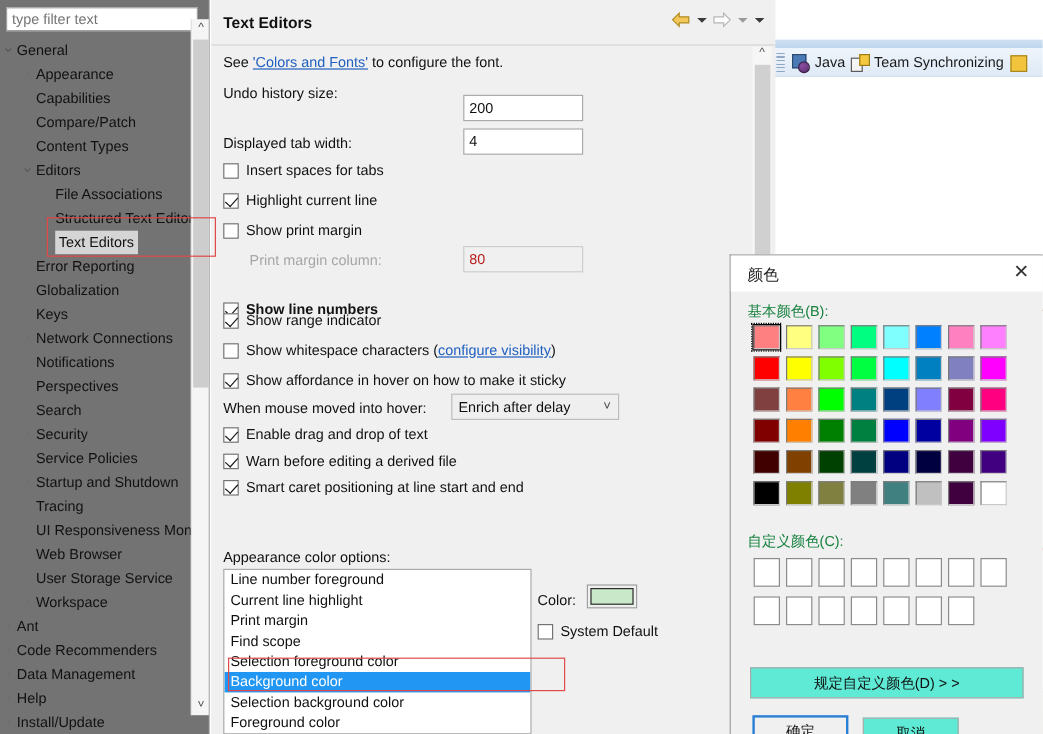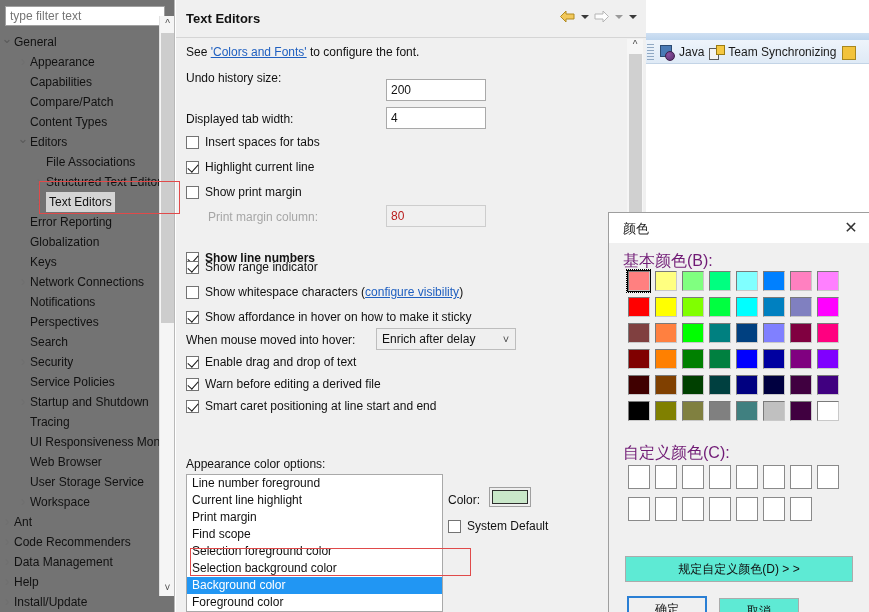--- a/index.html
+++ b/index.html
@@ -133,21 +133,21 @@
 
   
   .cdlg {
     position:absolute; left:608px; top:212px; width:261px; height:400px;
     background:#f0f0f0; border:1px solid #9e9e9e; border-right:none; border-bottom:none;
   }
   .cdlg-title { position:absolute; left:0; top:0; width:260px; height:30px; background:#ffffff; }
   .cdlg-title .t { position:absolute; left:14px; top:7px; font-size:13px; color:#222; }
   .cdlg-close { position:absolute; right:6px; top:4px; width:24px; height:22px; text-align:center;
     line-height:22px; font-size:16px; color:#333; }
-  .grp-lbl { position:absolute; font-size:16px; color:#701a75; }
+  .grp-lbl { position:absolute; font-size:12px; color:#15803d; }
   .sw-grid { position:absolute; display:grid; grid-template-columns:repeat(8,1fr); gap:0px; }
   .sw-cell { width:27px; height:26px; display:flex; align-items:center; justify-content:center; }
   .sw-box { width:22px; height:20px; border:1px solid #7a7a7a; border-right-color:#c9c9c9; border-bottom-color:#c9c9c9; }
   .sw-cell.focus { outline:1px dotted #000; outline-offset:-2px; }
   .sw-cell.focus .sw-box { box-shadow:0 0 0 1px #000; }
   .cust-grid { position:absolute; display:grid; grid-template-columns:repeat(8,1fr); }
   .cust-cell { width:27px; height:32px; display:flex; align-items:center; justify-content:center; }
   .cust-box { width:22px; height:24px; border:1px solid #8a8a8a; background:#fff; }
   .btn {
     position:absolute; background:#5eead4; border:1px solid #ababab;
@@ -428,22 +428,22 @@
           <span>Smart caret positioning at line start and end</span>
         </div>
 
         <div class="lbl" style="left:10px; top:418px;">Appearance color options:</div>
         <div class="listbox" style="left:10px; top:435px; width:257px; height:138px;" id="appearance-list">
             <div class="litem">Line number foreground</div>
             <div class="litem">Current line highlight</div>
             <div class="litem">Print margin</div>
             <div class="litem">Find scope</div>
             <div class="litem">Selection foreground color</div>
+            <div class="litem sel">Background color</div>
             <div class="litem">Selection background color</div>
-            <div class="litem sel">Background color</div>
             <div class="litem">Foreground color</div>
             <div class="litem">Hyperlink</div>
           </div>
 
         <div class="lbl" style="left:272px; top:454px;">Color:</div>
         <div class="swatch-wrap" style="left:313px; top:448px;">
           <div class="swatch" id="color-swatch" style="background: rgb(201, 231, 201);"></div>
         </div>
         <div class="cbrow" style="left:272px; top:480px;">
           <span class="cb"></span>

